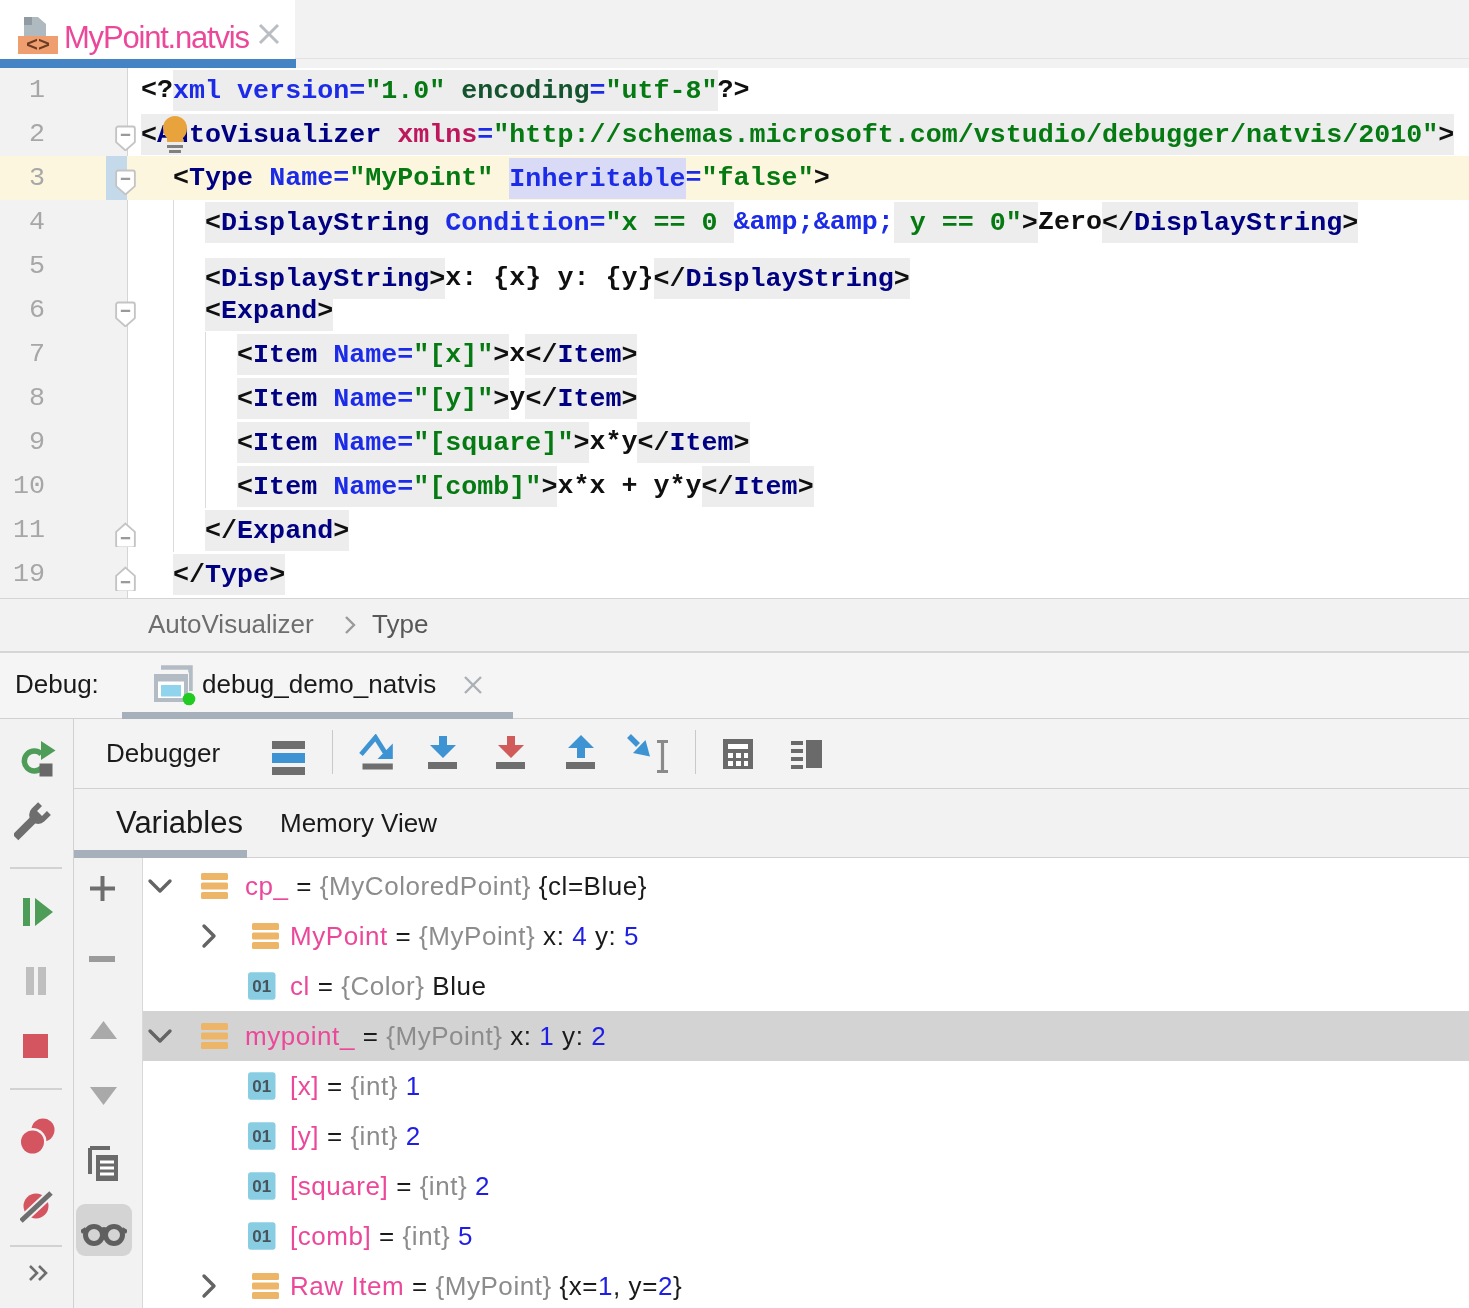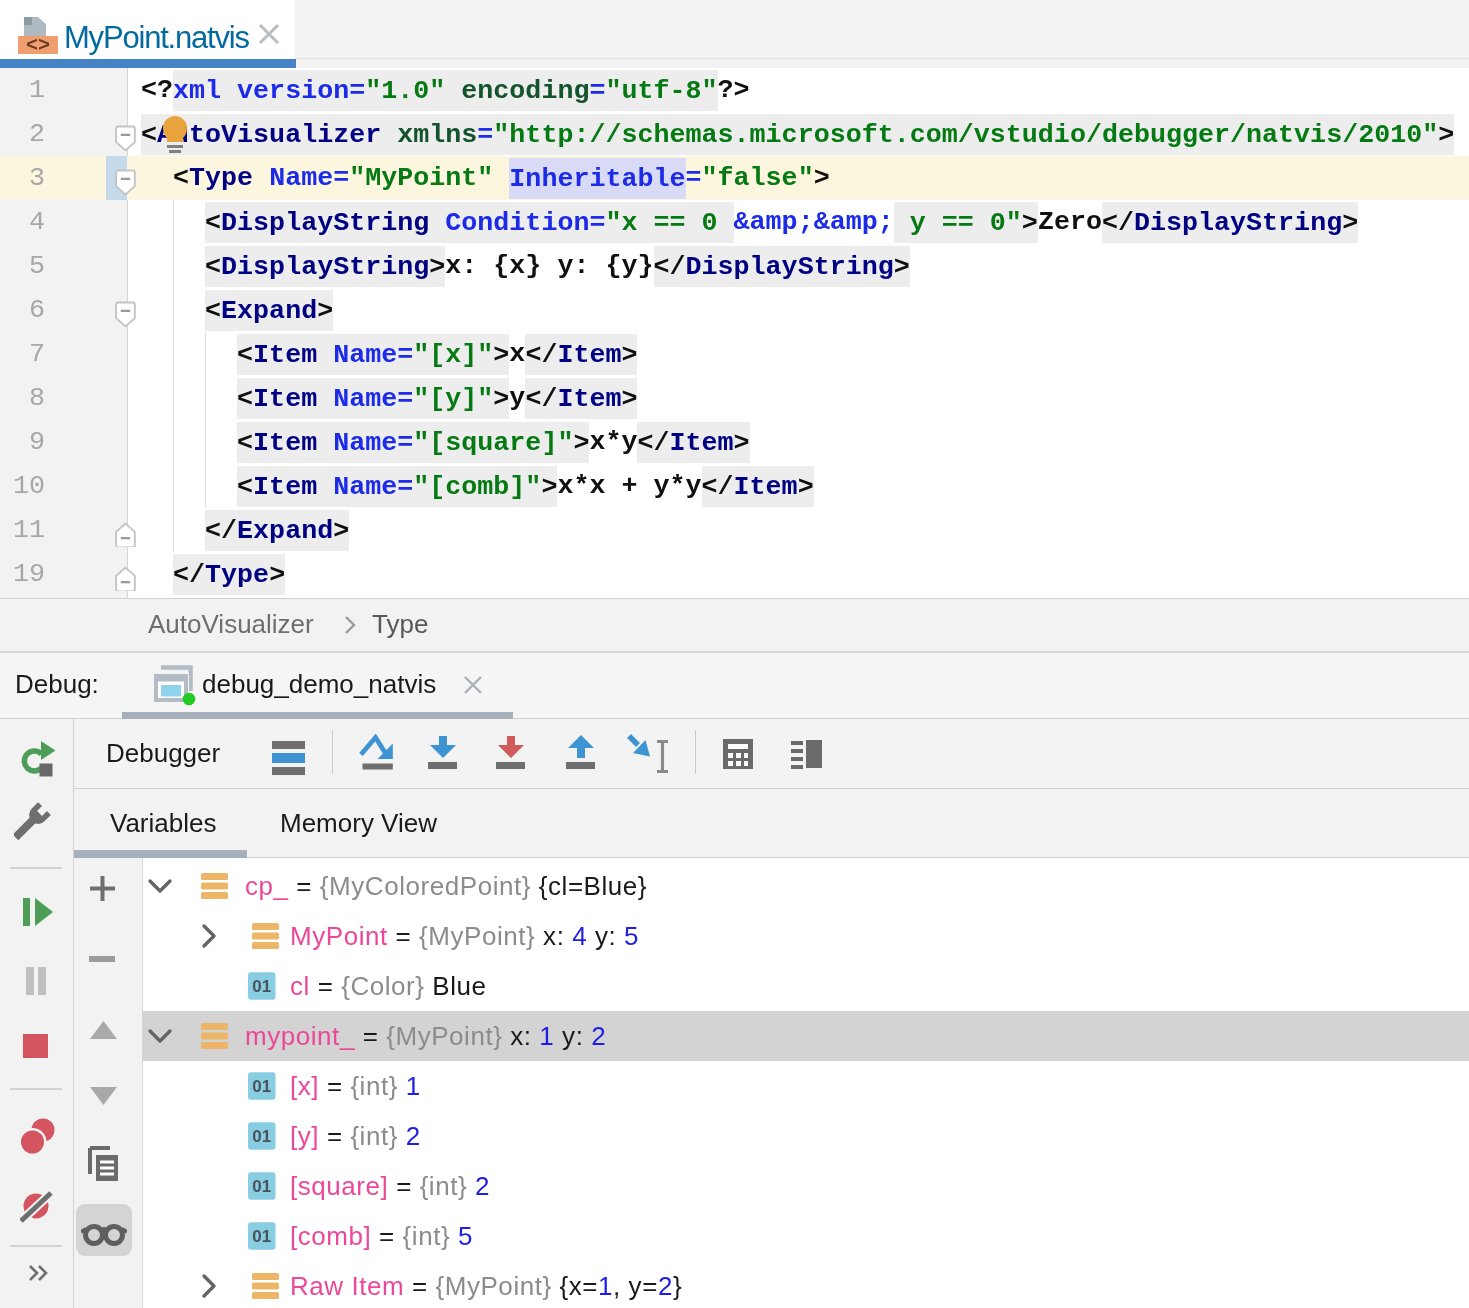--- a/index.html
+++ b/index.html
@@ -19,41 +19,41 @@
 <div class="abs" style="left:0;top:0;width:1469px;height:68px;background:#f2f2f2"></div>
 <div class="abs" style="left:0;top:0;width:295px;height:59px;background:#fff"></div>
 <div class="abs" style="left:295px;top:58px;width:1174px;height:1px;background:#e2e2e2"></div>
 <div class="abs" style="left:0;top:59px;width:296px;height:9px;background:#4584c4"></div>
 <svg class="abs" style="left:16px;top:14px" width="44" height="42" viewBox="0 0 44 42">
 <path d="M8 3 h14 l8 7 v13 H8 z" fill="#afb9c0"></path>
 <path d="M8 3 l8 0 0 8 -8 0 z" fill="#8f9aa3"></path>
 <rect x="2" y="22" width="40" height="18" fill="#ef9e70"></rect>
 <text x="22" y="37" font-size="20" font-weight="bold" text-anchor="middle" fill="#6b3c22" font-family="Liberation Mono">&lt;&gt;</text>
 </svg>
-<div class="abs" style="left:64px;top:0;height:76px;line-height:76px;font-size:31px;letter-spacing:-1.2px;color:#0369a1">MyPoint.natvis</div>
+<div class="abs" style="left:64px;top:0;height:76px;line-height:76px;font-size:31px;letter-spacing:-1.2px;color:#ec4899">MyPoint.natvis</div>
 <svg class="abs" style="left:256px;top:22px" width="26" height="24" viewBox="0 0 26 24">
 <path d="M4 3 L22 21 M22 3 L4 21" stroke="#b9bec3" stroke-width="3"></path>
   </svg>
 <div class="abs" style="left:0;top:68px;width:1469px;height:530px;background:#fff"></div>
 <div class="abs" style="left:0;top:68px;width:127px;height:530px;background:#f2f2f2"></div>
 <div class="abs" style="left:127px;top:68px;width:1px;height:530px;background:#d5d5d5"></div>
 <div class="abs" style="left:0;top:156px;width:1469px;height:44px;background:#fcf6df"></div>
 <div class="abs" style="left:106px;top:156px;width:21px;height:44px;background:#c4d9ea"></div>
 <div class="abs" style="left:173px;top:200px;width:1px;height:352px;background:#dcdcdc"></div>
 <div class="abs" style="left:205px;top:332px;width:1px;height:176px;background:#dcdcdc"></div>
 <div class="ln" style="top:68px">1</div>
 <div class="code" style="top:68px"><i style="color:#101010">&lt;?</i><span class="g"><i style="color:#1b2be8">xml</i> <i style="color:#1b2be8">version</i><i style="color:#1b2be8">=</i><i style="color:#067a12">"1.0"</i> <i style="color:#14532d">encoding</i><i style="color:#1b2be8">=</i><i style="color:#067a12">"utf-8"</i></span><i style="color:#101010">?&gt;</i></div>
 <div class="ln" style="top:112px">2</div>
-<div class="code" style="top:112px"><span class="g"><i style="color:#101010">&lt;</i><i style="color:#000082">AutoVisualizer</i> <i style="color:#14532d">xmlns</i><i style="color:#1b2be8">=</i><i style="color:#067a12">"http://schemas.microsoft.com/vstudio/debugger/natvis/2010"</i><i style="color:#101010">&gt;</i></span></div>
+<div class="code" style="top:112px"><span class="g"><i style="color:#101010">&lt;</i><i style="color:#000082">AutoVisualizer</i> <i style="color:#be185d">xmlns</i><i style="color:#1b2be8">=</i><i style="color:#067a12">"http://schemas.microsoft.com/vstudio/debugger/natvis/2010"</i><i style="color:#101010">&gt;</i></span></div>
 <div class="ln" style="top:156px">3</div>
 <div class="code" style="top:156px">  <i style="color:#101010">&lt;</i><i style="color:#000082">Type</i> <i style="color:#1b2be8">Name</i><i style="color:#1b2be8">=</i><i style="color:#067a12">"MyPoint"</i> <span class="lav"><i style="color:#1b2be8">Inheritable</i></span><i style="color:#1b2be8">=</i><i style="color:#067a12">"false"</i><i style="color:#101010">&gt;</i></div>
 <div class="ln" style="top:200px">4</div>
 <div class="code" style="top:200px">    <span class="g"><i style="color:#101010">&lt;</i><i style="color:#000082">DisplayString</i> <i style="color:#1b2be8">Condition</i><i style="color:#1b2be8">=</i><i style="color:#067a12">"x == 0 </i></span><i style="color:#1b2be8">&amp;amp;&amp;amp;</i><span class="g"><i style="color:#067a12"> y == 0"</i><i style="color:#101010">&gt;</i></span><i style="color:#101010">Zero</i><span class="g"><i style="color:#101010">&lt;/</i><i style="color:#000082">DisplayString</i><i style="color:#101010">&gt;</i></span></div>
 <div class="ln" style="top:244px">5</div>
-<div class="code" style="top:244px">    <span class="g"><i style="color:#101010">&lt;</i><i style="color:#000082">DisplayString</i><i style="color:#101010">&gt;</i></span><i style="color:#101010">x: {x} y: {y}</i><span class="g"><i style="color:#101010">&lt;/</i><i style="color:#000082">DisplayString</i><i style="color:#101010">&gt;</i></span></div>
+<div class="code" style="top:256px">    <span class="g"><i style="color:#101010">&lt;</i><i style="color:#000082">DisplayString</i><i style="color:#101010">&gt;</i></span><i style="color:#101010">x: {x} y: {y}</i><span class="g"><i style="color:#101010">&lt;/</i><i style="color:#000082">DisplayString</i><i style="color:#101010">&gt;</i></span></div>
 <div class="ln" style="top:288px">6</div>
 <div class="code" style="top:288px">    <span class="g"><i style="color:#101010">&lt;</i><i style="color:#000082">Expand</i><i style="color:#101010">&gt;</i></span></div>
 <div class="ln" style="top:332px">7</div>
 <div class="code" style="top:332px">      <span class="g"><i style="color:#101010">&lt;</i><i style="color:#000082">Item</i> <i style="color:#1b2be8">Name</i><i style="color:#1b2be8">=</i><i style="color:#067a12">"[x]"</i><i style="color:#101010">&gt;</i></span><i style="color:#101010">x</i><span class="g"><i style="color:#101010">&lt;/</i><i style="color:#000082">Item</i><i style="color:#101010">&gt;</i></span></div>
 <div class="ln" style="top:376px">8</div>
 <div class="code" style="top:376px">      <span class="g"><i style="color:#101010">&lt;</i><i style="color:#000082">Item</i> <i style="color:#1b2be8">Name</i><i style="color:#1b2be8">=</i><i style="color:#067a12">"[y]"</i><i style="color:#101010">&gt;</i></span><i style="color:#101010">y</i><span class="g"><i style="color:#101010">&lt;/</i><i style="color:#000082">Item</i><i style="color:#101010">&gt;</i></span></div>
 <div class="ln" style="top:420px">9</div>
 <div class="code" style="top:420px">      <span class="g"><i style="color:#101010">&lt;</i><i style="color:#000082">Item</i> <i style="color:#1b2be8">Name</i><i style="color:#1b2be8">=</i><i style="color:#067a12">"[square]"</i><i style="color:#101010">&gt;</i></span><i style="color:#101010">x*y</i><span class="g"><i style="color:#101010">&lt;/</i><i style="color:#000082">Item</i><i style="color:#101010">&gt;</i></span></div>
 <div class="ln" style="top:464px">10</div>
 <div class="code" style="top:464px">      <span class="g"><i style="color:#101010">&lt;</i><i style="color:#000082">Item</i> <i style="color:#1b2be8">Name</i><i style="color:#1b2be8">=</i><i style="color:#067a12">"[comb]"</i><i style="color:#101010">&gt;</i></span><i style="color:#101010">x*x + y*y</i><span class="g"><i style="color:#101010">&lt;/</i><i style="color:#000082">Item</i><i style="color:#101010">&gt;</i></span></div>
@@ -148,21 +148,21 @@
     <rect x="21" y="22" width="4" height="5" fill="#fff"></rect>
   </svg>
 <svg class="abs" style="left:791px;top:740px" width="32" height="29" viewBox="0 0 32 29">
 <rect x="0" y="1" width="12" height="4" fill="#6a6a6a"></rect>
     <rect x="0" y="9" width="12" height="4" fill="#6a6a6a"></rect>
 <rect x="0" y="17" width="12" height="4" fill="#6a6a6a"></rect>
     <rect x="0" y="25" width="12" height="4" fill="#6a6a6a"></rect>
 <rect x="15" y="0" width="16" height="28" fill="#6a6a6a"></rect>
   </svg>
 <div class="abs" style="left:73px;top:789px;width:1396px;height:69px;background:#f2f2f2;border-bottom:1px solid #d1d1d1;box-sizing:border-box"></div>
-<div class="abs" style="left:110px;top:789px;height:68px;line-height:68px;font-size:26px;color:#1a1a1a">Variables</div>
+<div class="abs" style="left:116px;top:789px;height:68px;line-height:68px;font-size:31px;color:#1a1a1a">Variables</div>
 <div class="abs" style="left:280px;top:789px;height:68px;line-height:68px;font-size:26px;color:#1a1a1a">Memory View</div>
 <div class="abs" style="left:74px;top:850px;width:173px;height:8px;background:#a6b0ba"></div>
 <div class="abs" style="left:0;top:719px;width:73px;height:589px;background:#f2f2f2"></div>
 <div class="abs" style="left:73px;top:719px;width:1px;height:589px;background:#d1d1d1"></div>
 <svg class="abs" style="left:17px;top:738px" width="44" height="42" viewBox="0 0 44 42">
 <path d="M 24.5,16 A 10 10 0 1 0 24.5,30" stroke="#4d9c57" stroke-width="5.5" fill="none"></path>
 <path d="M24 3 v19 l14.5 -9.5 z" fill="#4d9c57"></path>
 <rect x="22.5" y="25.5" width="13" height="13" fill="#686868"></rect>
   </svg>
 <svg class="abs" style="left:14px;top:800px" width="44" height="46" viewBox="0 0 44 46">

